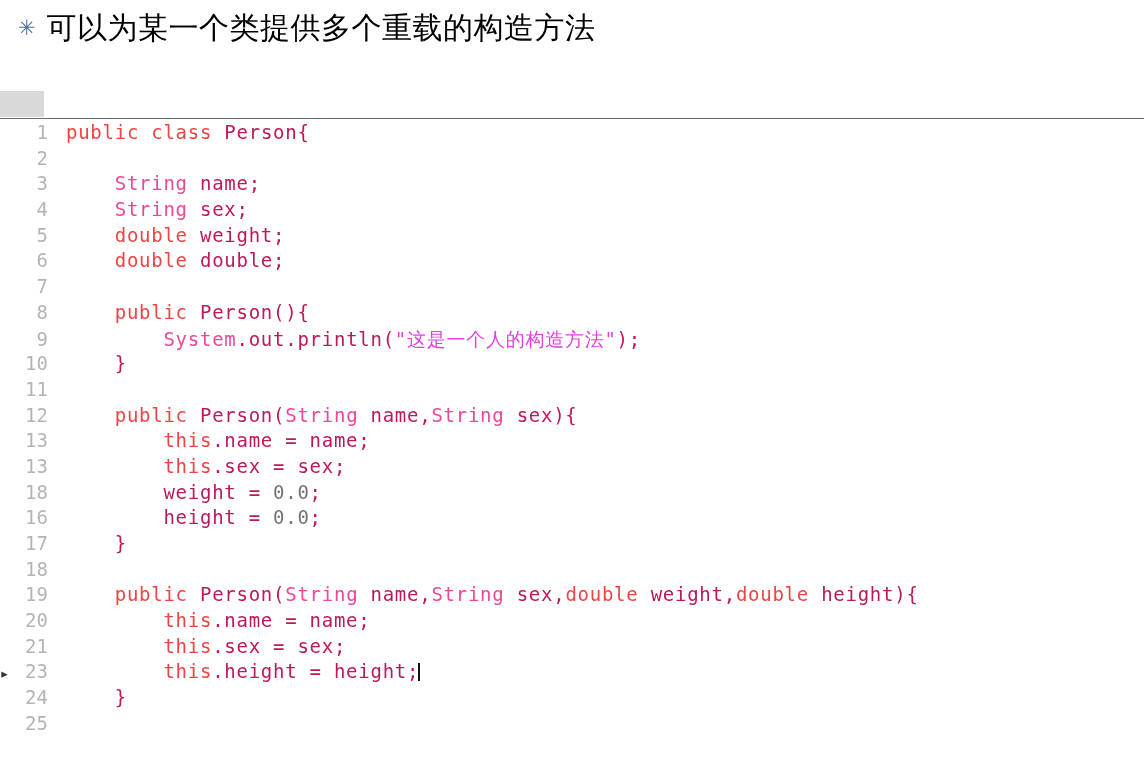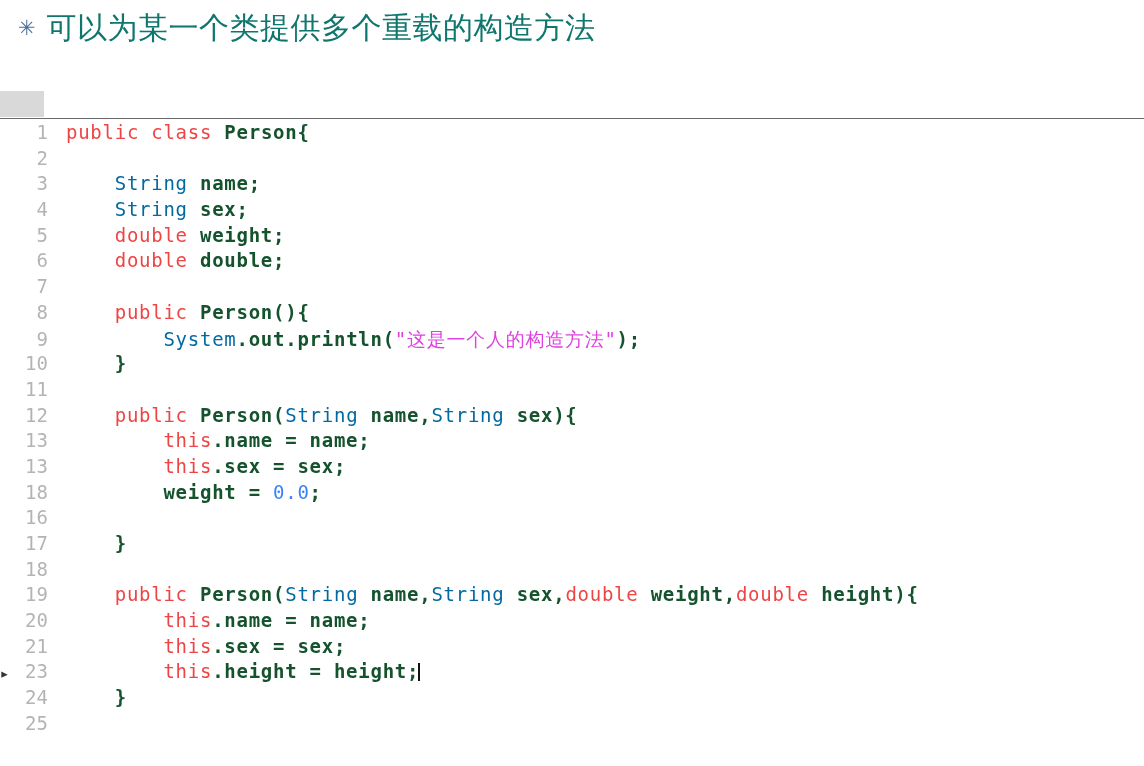--- a/index.html
+++ b/index.html
@@ -25,21 +25,21 @@
   }
   #slide-title .bullet {
     color: #4a6e9e;
     font-family: "DejaVu Sans", sans-serif;
     font-size: 21px;
     line-height: 44px;
     margin-right: 11px;
     user-select: none;
   }
   #slide-title .title-text {
-    color: #0f766e;
+    color: #000000;
     font-family: "DejaVu Serif", "Liberation Serif", serif;
     font-size: 30px;
     line-height: 44px;
     letter-spacing: 0.5px;
   }
 
   
   #editor {
     position: absolute;
     left: 0;
@@ -112,25 +112,25 @@
     letter-spacing: 0;
     user-select: none;
   }
   .code-text {
     padding-left: 18px;
     color: #1a1a1a;
   }
 
   
   .kw   { color: #ef4444; }
-  .type { color: #0369a1; }
+  .type { color: #ec4899; }
   .str  { color: #e040e0; }
-  .num  { color: #3b82f6; text-align: center; }
+  .num  { color: #737373; text-align: center; }
   .pun  { color: #1a1a1a; }
-  .id   { color: #14532d; font-weight: bold; }
+  .id   { color: #be185d; }
 
   
   .caret {
     display: inline-block;
     width: 0;
     border-left: 2px solid #111111;
     height: 18px;
     vertical-align: -3px;
     margin-left: -1px;
   }
@@ -161,21 +161,21 @@
       <div class="code-line"><span class="marker"></span><span class="lineno">6</span><span class="code-text"><span class="pun">    </span><span class="kw">double</span><span class="id"> double;</span></span></div>
       <div class="code-line"><span class="marker"></span><span class="lineno">7</span><span class="code-text"></span></div>
       <div class="code-line"><span class="marker"></span><span class="lineno">8</span><span class="code-text"><span class="pun">    </span><span class="kw">public</span><span class="id"> Person(){</span></span></div>
       <div class="code-line"><span class="marker"></span><span class="lineno">9</span><span class="code-text"><span class="pun">        </span><span class="type">System</span><span class="id">.out.println(</span><span class="str">"这是一个人的构造方法"</span><span class="id">);</span></span></div>
       <div class="code-line"><span class="marker"></span><span class="lineno">10</span><span class="code-text"><span class="id">    }</span></span></div>
       <div class="code-line"><span class="marker"></span><span class="lineno">11</span><span class="code-text"></span></div>
       <div class="code-line"><span class="marker"></span><span class="lineno">12</span><span class="code-text"><span class="pun">    </span><span class="kw">public</span><span class="id"> Person(</span><span class="type">String</span><span class="id"> name,</span><span class="type">String</span><span class="id"> sex){</span></span></div>
       <div class="code-line"><span class="marker"></span><span class="lineno">13</span><span class="code-text"><span class="pun">        </span><span class="kw">this</span><span class="id">.name = name;</span></span></div>
       <div class="code-line"><span class="marker"></span><span class="lineno">13</span><span class="code-text"><span class="pun">        </span><span class="kw">this</span><span class="id">.sex = sex;</span></span></div>
       <div class="code-line"><span class="marker"></span><span class="lineno">18</span><span class="code-text"><span class="id">        weight = </span><span class="num">0.0</span><span class="id">;</span></span></div>
-      <div class="code-line"><span class="marker"></span><span class="lineno">16</span></div>
+      <div class="code-line"><span class="marker"></span><span class="lineno">16</span><span class="code-text"><span class="id">        height = </span><span class="num">0.0</span><span class="id">;</span></span></div>
       <div class="code-line"><span class="marker"></span><span class="lineno">17</span><span class="code-text"><span class="id">    }</span></span></div>
       <div class="code-line"><span class="marker"></span><span class="lineno">18</span><span class="code-text"></span></div>
       <div class="code-line"><span class="marker"></span><span class="lineno">19</span><span class="code-text"><span class="pun">    </span><span class="kw">public</span><span class="id"> Person(</span><span class="type">String</span><span class="id"> name,</span><span class="type">String</span><span class="id"> sex,</span><span class="kw">double</span><span class="id"> weight,</span><span class="kw">double</span><span class="id"> height){</span></span></div>
       <div class="code-line"><span class="marker"></span><span class="lineno">20</span><span class="code-text"><span class="pun">        </span><span class="kw">this</span><span class="id">.name = name;</span></span></div>
       <div class="code-line"><span class="marker"></span><span class="lineno">21</span><span class="code-text"><span class="pun">        </span><span class="kw">this</span><span class="id">.sex = sex;</span></span></div>
       <div class="code-line"><span class="marker">▸</span><span class="lineno">23</span><span class="code-text"><span class="pun">        </span><span class="kw">this</span><span class="id">.height = height;</span><span class="caret"></span></span></div>
       <div class="code-line"><span class="marker"></span><span class="lineno">24</span><span class="code-text"><span class="id">    }</span></span></div>
       <div class="code-line"><span class="marker"></span><span class="lineno">25</span><span class="code-text"></span></div>
     </div>
 

